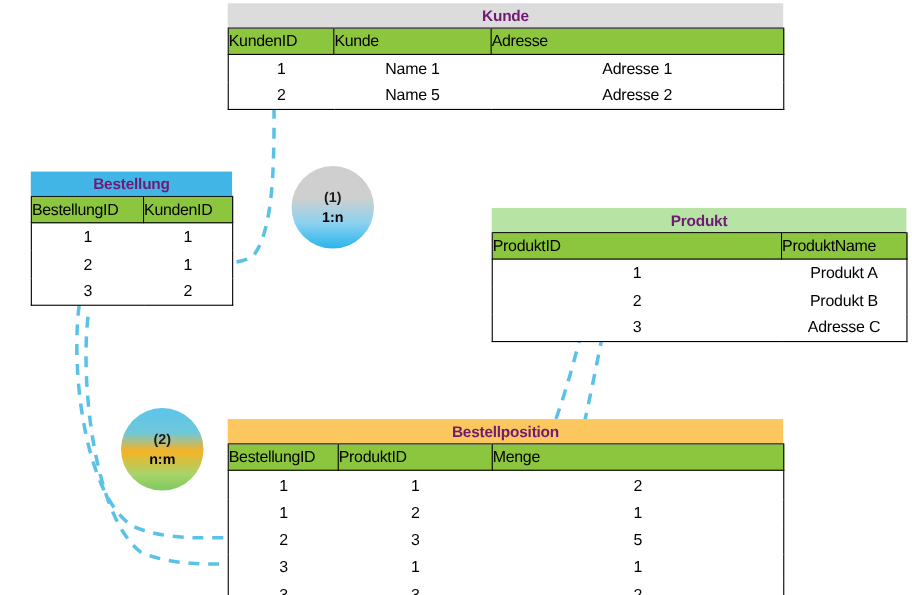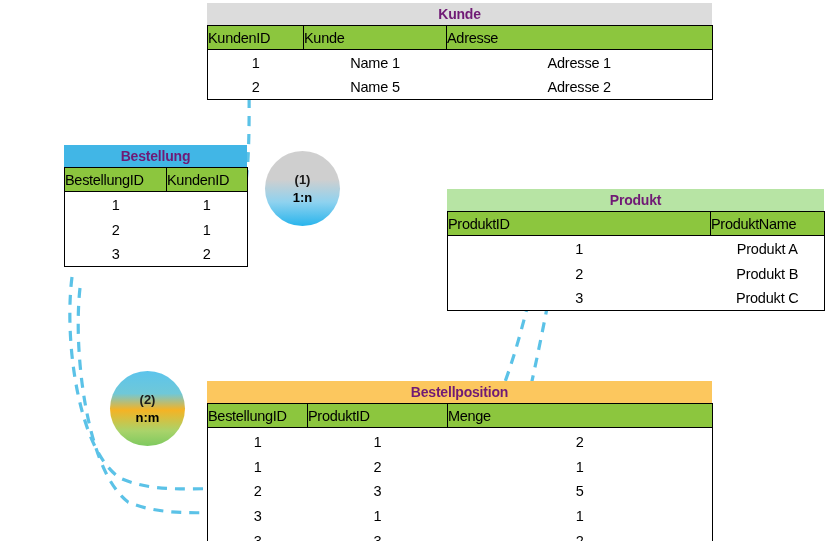--- a/index.html
+++ b/index.html
@@ -72,21 +72,21 @@
   .entity-table th.sep-l { border-left: 1.5px solid #000; }
 
   
   #kunde {
     left: 207px; top: 3px; width: 505px;
   }
   #kunde .entity-title { background: #dcdcdc; }
   #kunde .entity-table { height: 75px; }
 
   #bestellung {
-    left: 28px; top: 145px; width: 183px; margin-left: 36px;
+    left: 28px; top: 156px; width: 183px;
   }
   #bestellung .entity-title { background: #41b6e6; }
   #bestellung .entity-table { height: 100px; }
 
   #produkt {
     left: 447px; top: 149px; width: 377px; margin-top: 40px;
   }
   #produkt .entity-title { background: #b7e4a4; }
   #produkt .entity-table { height: 100px; }
 
@@ -238,21 +238,21 @@
         <tr>
           <td>1</td>
           <td>Produkt A</td>
         </tr>
         <tr>
           <td>2</td>
           <td>Produkt B</td>
         </tr>
         <tr>
           <td>3</td>
-          <td>Produkt C</td>
+          <td>Adresse C</td>
         </tr>
       </tbody>
     </table>
   </div>
 
   <div class="entity" id="bestellposition">
     <div class="entity-title">Bestellposition</div>
     <table class="entity-table">
       <colgroup>
         <col style="width:100px">

